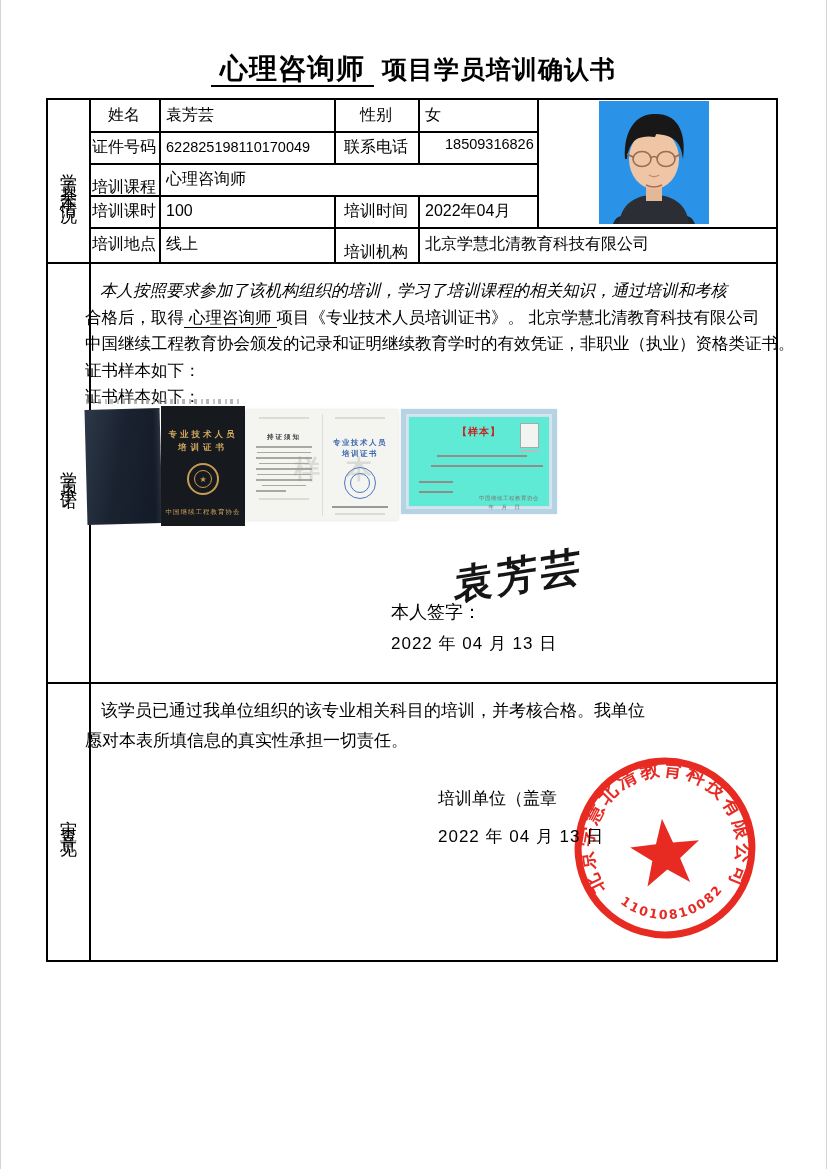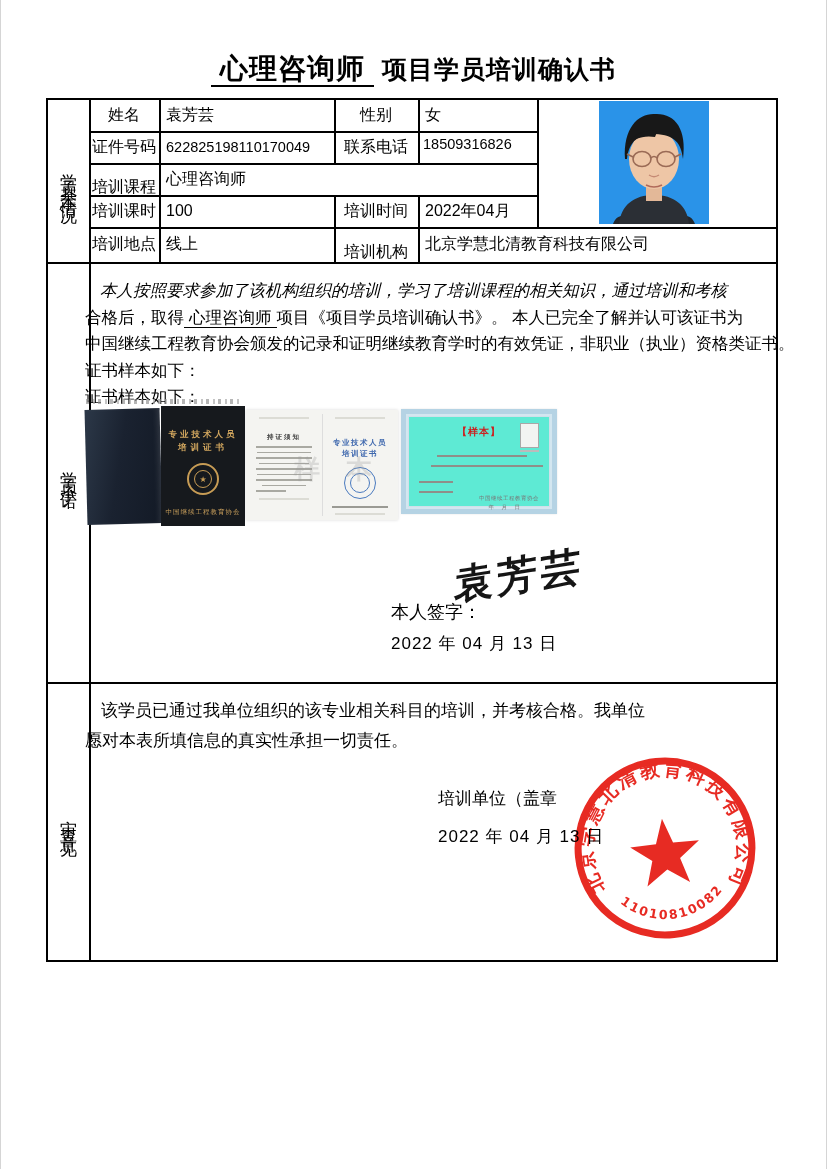--- a/index.html
+++ b/index.html
@@ -100,21 +100,21 @@
     <div class="vsec" style="top:582px;height:278px">审查意见</div>
 
     <div class="cell lab" style="left:41px;top:0;width:70px;height:31px">姓名</div>
     <div class="cell val" style="left:111px;top:0;width:175px;height:31px">袁芳芸</div>
     <div class="cell lab" style="left:286px;top:0;width:84px;height:31px">性别</div>
     <div class="cell val" style="left:370px;top:0;width:119px;height:31px">女</div>
 
     <div class="cell lab" style="left:41px;top:31px;width:70px;height:32px">证件号码</div>
     <div class="cell val digits" style="left:111px;top:31px;width:175px;height:32px">622825198110170049</div>
     <div class="cell lab" style="left:286px;top:31px;width:84px;height:32px">联系电话</div>
-    <div class="cell val digits" style="left:368px;top:31px;width:119px;height:25px">18509316826</div>
+    <div class="cell val digits" style="left:390px;top:31px;width:119px;height:25px">18509316826</div>
 
     <div class="cell lab" style="left:41px;top:63px;width:70px;height:48px">培训课程</div>
     <div class="cell val" style="left:111px;top:63px;width:378px;height:32px">心理咨询师</div>
 
     <div class="cell lab" style="left:41px;top:95px;width:70px;height:32px">培训课时</div>
     <div class="cell val" style="left:111px;top:95px;width:175px;height:32px">100</div>
     <div class="cell lab" style="left:286px;top:95px;width:84px;height:32px">培训时间</div>
     <div class="cell val" style="left:370px;top:95px;width:134px;height:32px">2022年04月</div>
 
     <div class="cell lab" style="left:41px;top:127px;width:70px;height:35px">培训地点</div>
@@ -138,21 +138,21 @@
           <path d="M34,56 L28,53 M76,56 L82,53"></path>
         </g>
         <path d="M50,74 C53,76 57,76 60,74" stroke="#c58a74" stroke-width="1.4" fill="none"></path>
         <path d="M47,84 C52,86.5 58,86.5 63,84" stroke="#b06a5a" stroke-width="1.6" fill="none"></path>
       </svg>
     </div>
   </div>
 
   <div class="para" style="left:84px;top:277px">
     <div class="ind">本人按照要求参加了该机构组织的培训，学习了培训课程的相关知识，通过培训和考核</div>
-    <div><span>合格后，取得</span><span class="ukw">心理咨询师</span><span>项目《项目学员培训确认书》。 本人已完全了解并认可该证书为</span></div>
+    <div><span>合格后，取得</span><span class="ukw">心理咨询师</span><span>项目《专业技术人员培训证书》。 北京学慧北清教育科技有限公司</span></div>
     <div>中国继续工程教育协会颁发的记录和证明继续教育学时的有效凭证，非职业（执业）资格类证书。</div>
     <div>证书样本如下：</div>
     <div>证书样本如下：</div>
   </div>
   <div class="clipline"></div>
 
   <div class="certs">
     <div class="cert1"></div>
     <div class="cert2">
       <div class="c2t">专业技术人员</div>

